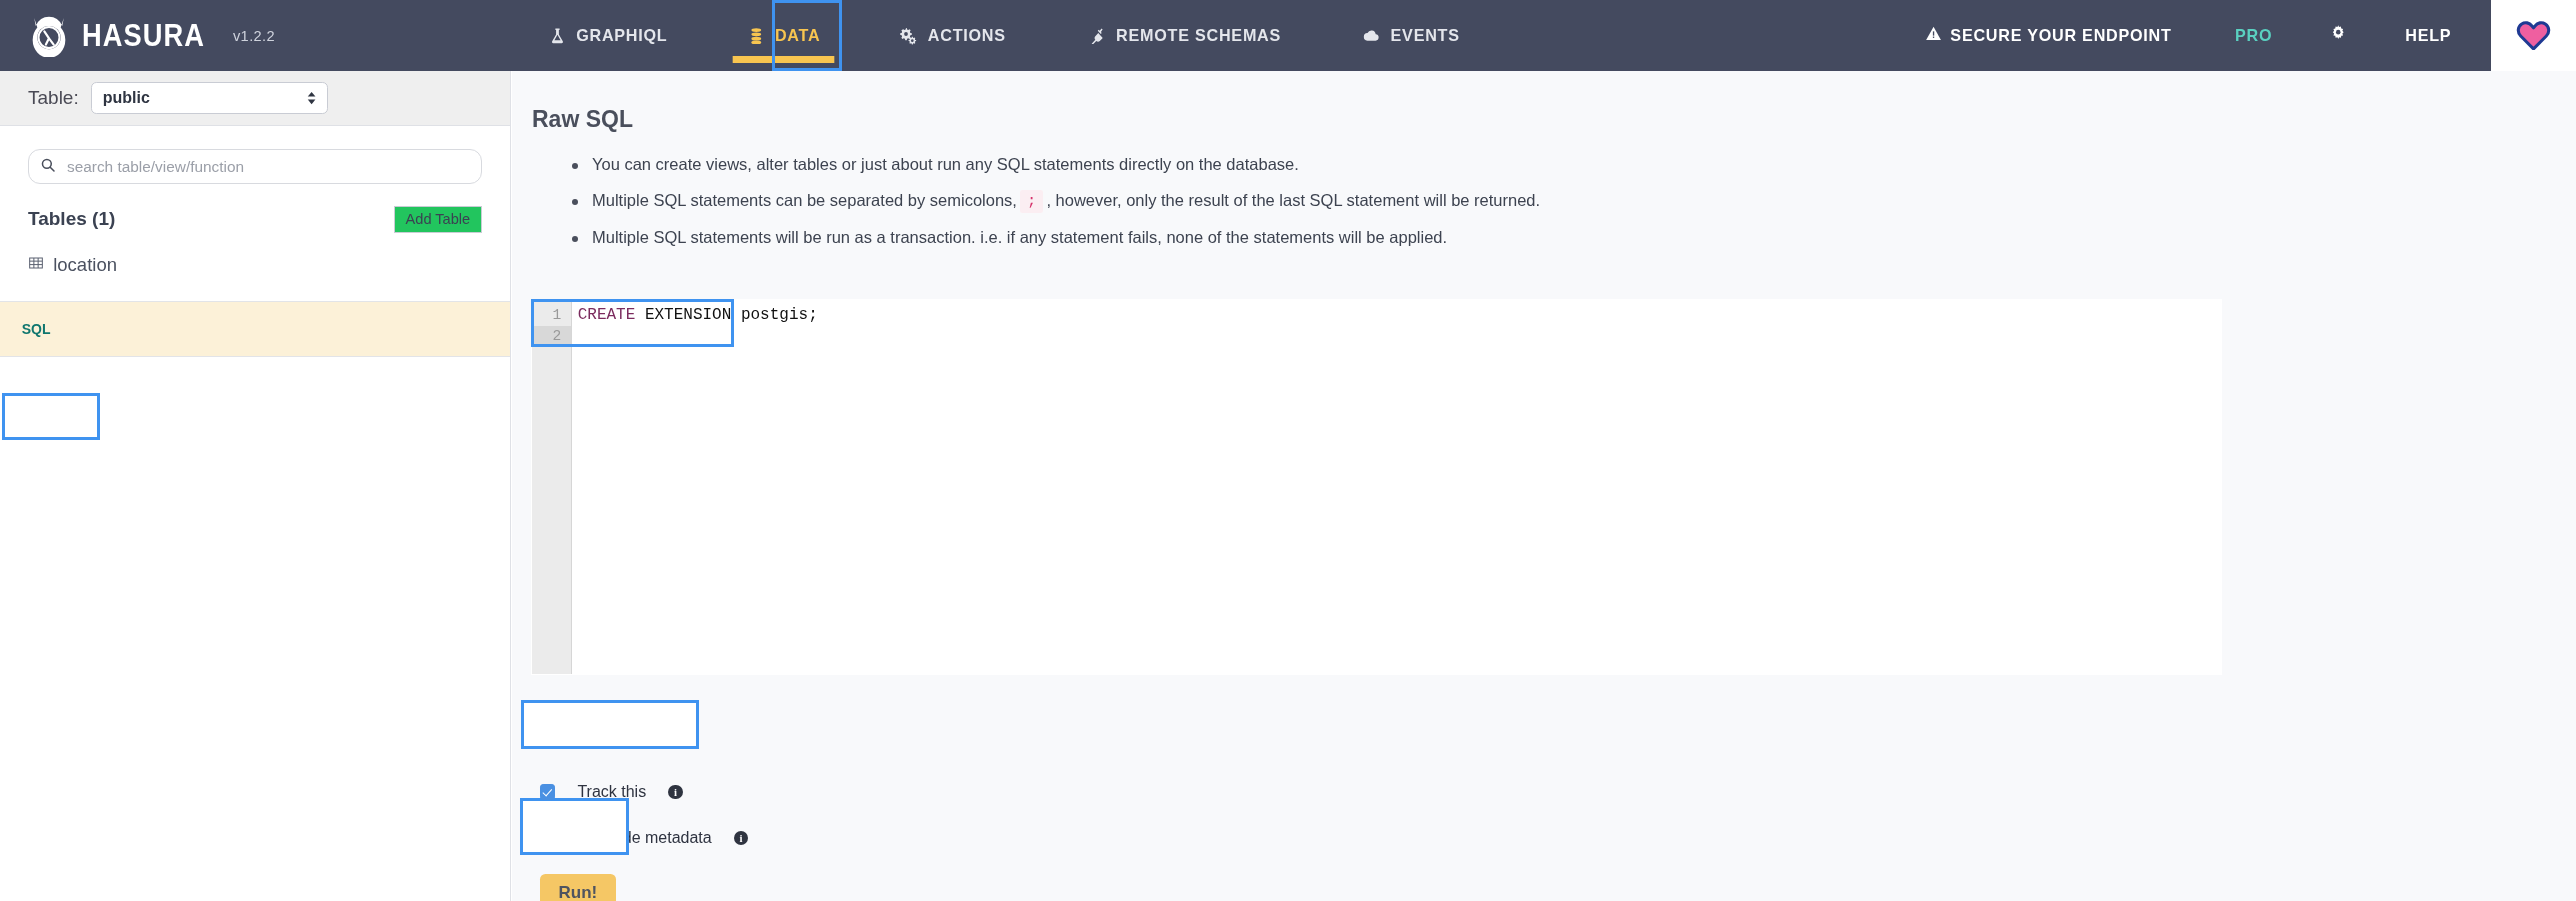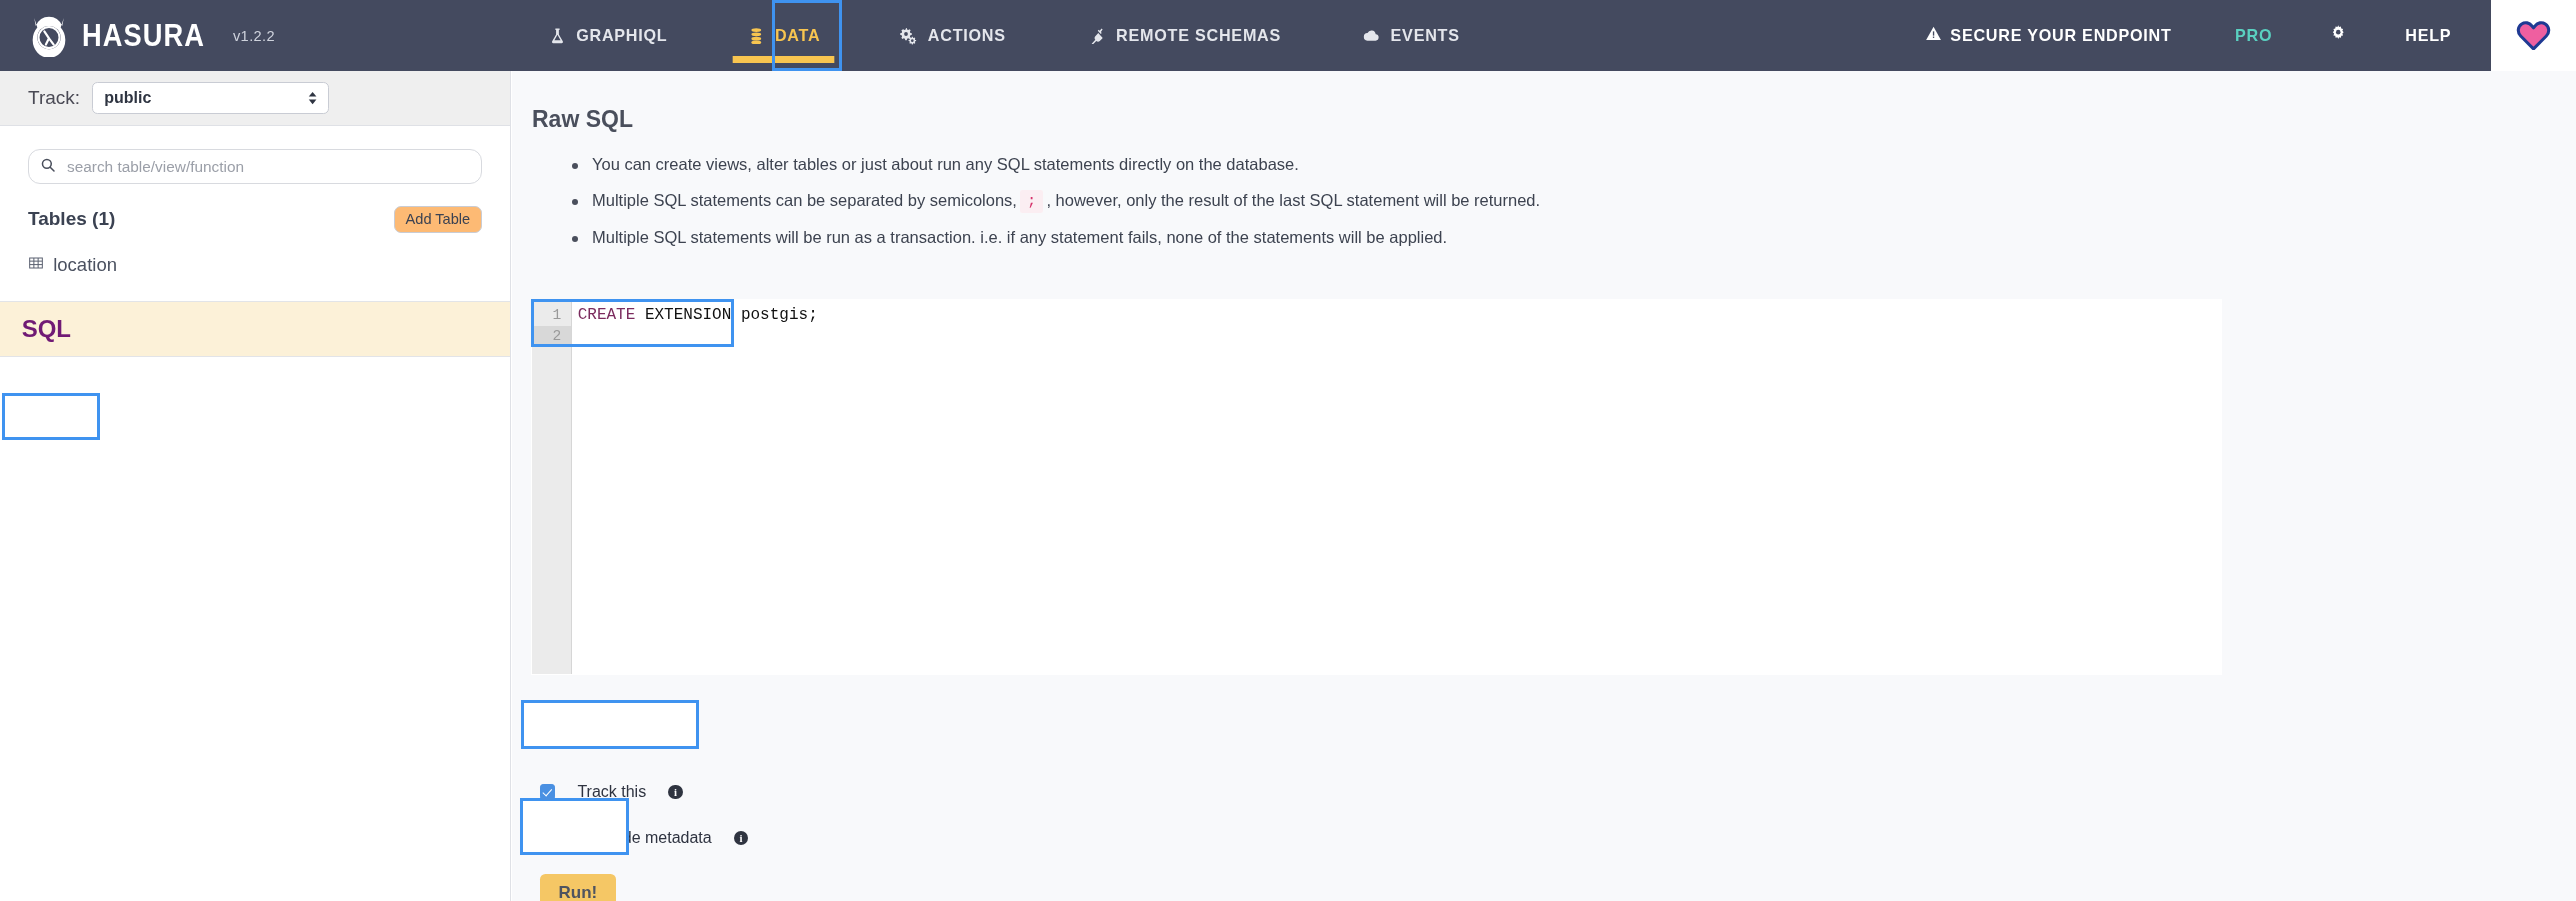--- a/index.html
+++ b/index.html
@@ -211,22 +211,22 @@
     align-items: center;
     justify-content: space-between;
   }
   .tables-title {
     font-size: 19px;
     font-weight: bold;
     color: #3b4252;
   }
   .add-table-btn {
     border: 0.8px solid #c9ccd4;
-    background: #fdba74;
-    border-radius: 7px;
+    background: #22c55e;
+    border-radius: 0;
     font-size: 14.6px;
     color: #3b4252;
     padding: 4.6px 10.8px;
     cursor: pointer;
     font-family: "Liberation Sans", sans-serif;
   }
   .table-item {
     margin: 17px 0 0 0;
     padding: 4.6px 28px;
     display: flex;
@@ -243,23 +243,23 @@
   .sql-row {
     background: #fcf1d8;
     height: 54px;
     display: flex;
     align-items: center;
     padding-left: 7.7px;
     border-bottom: 0.8px solid #e2e4e8;
     cursor: pointer;
   }
   .sql-chip {
-    font-size: 24px;
-    font-weight: bold;
-    color: #701a75;
+    font-size: 14px;
+    font-weight: bold;
+    color: #0f766e;
     padding: 7.7px 14px;
   }
 
   
   .main {
     position: absolute;
     top: 71px; left: 512px;
     width: 2064px;
     height: 830px;
     background: #f8f9fb;
@@ -548,21 +548,21 @@
       <svg viewBox="0 0 24 22" width="35" height="32">
         <path d="M12 21.2L3.2 12.4C.8 10 1 6 3.9 4.1c2.3-1.5 5.3-.9 6.9 1.2L12 6.8l1.2-1.5c1.6-2.1 4.6-2.7 6.9-1.2C23 6 23.2 10 20.8 12.4z" fill="#ef5fa0" stroke="#1f3a93" stroke-width="2.1" stroke-linejoin="round"></path>
       </svg>
     </span>
   </div>
 </div>
 
 <div class="sidebar">
 
   <div class="schema-bar">
-    <span class="schema-label">Track:</span>
+    <span class="schema-label">Table:</span>
     <div class="schema-select">
       <span>public</span>
       <span class="spinner">
         <svg viewBox="0 0 12 18" width="9.2" height="14">
           <path d="M6 1 L11 7 L1 7 Z" fill="#2f3542"></path>
           <path d="M6 17 L11 11 L1 11 Z" fill="#2f3542"></path>
         </svg>
       </span>
     </div>
   </div>

